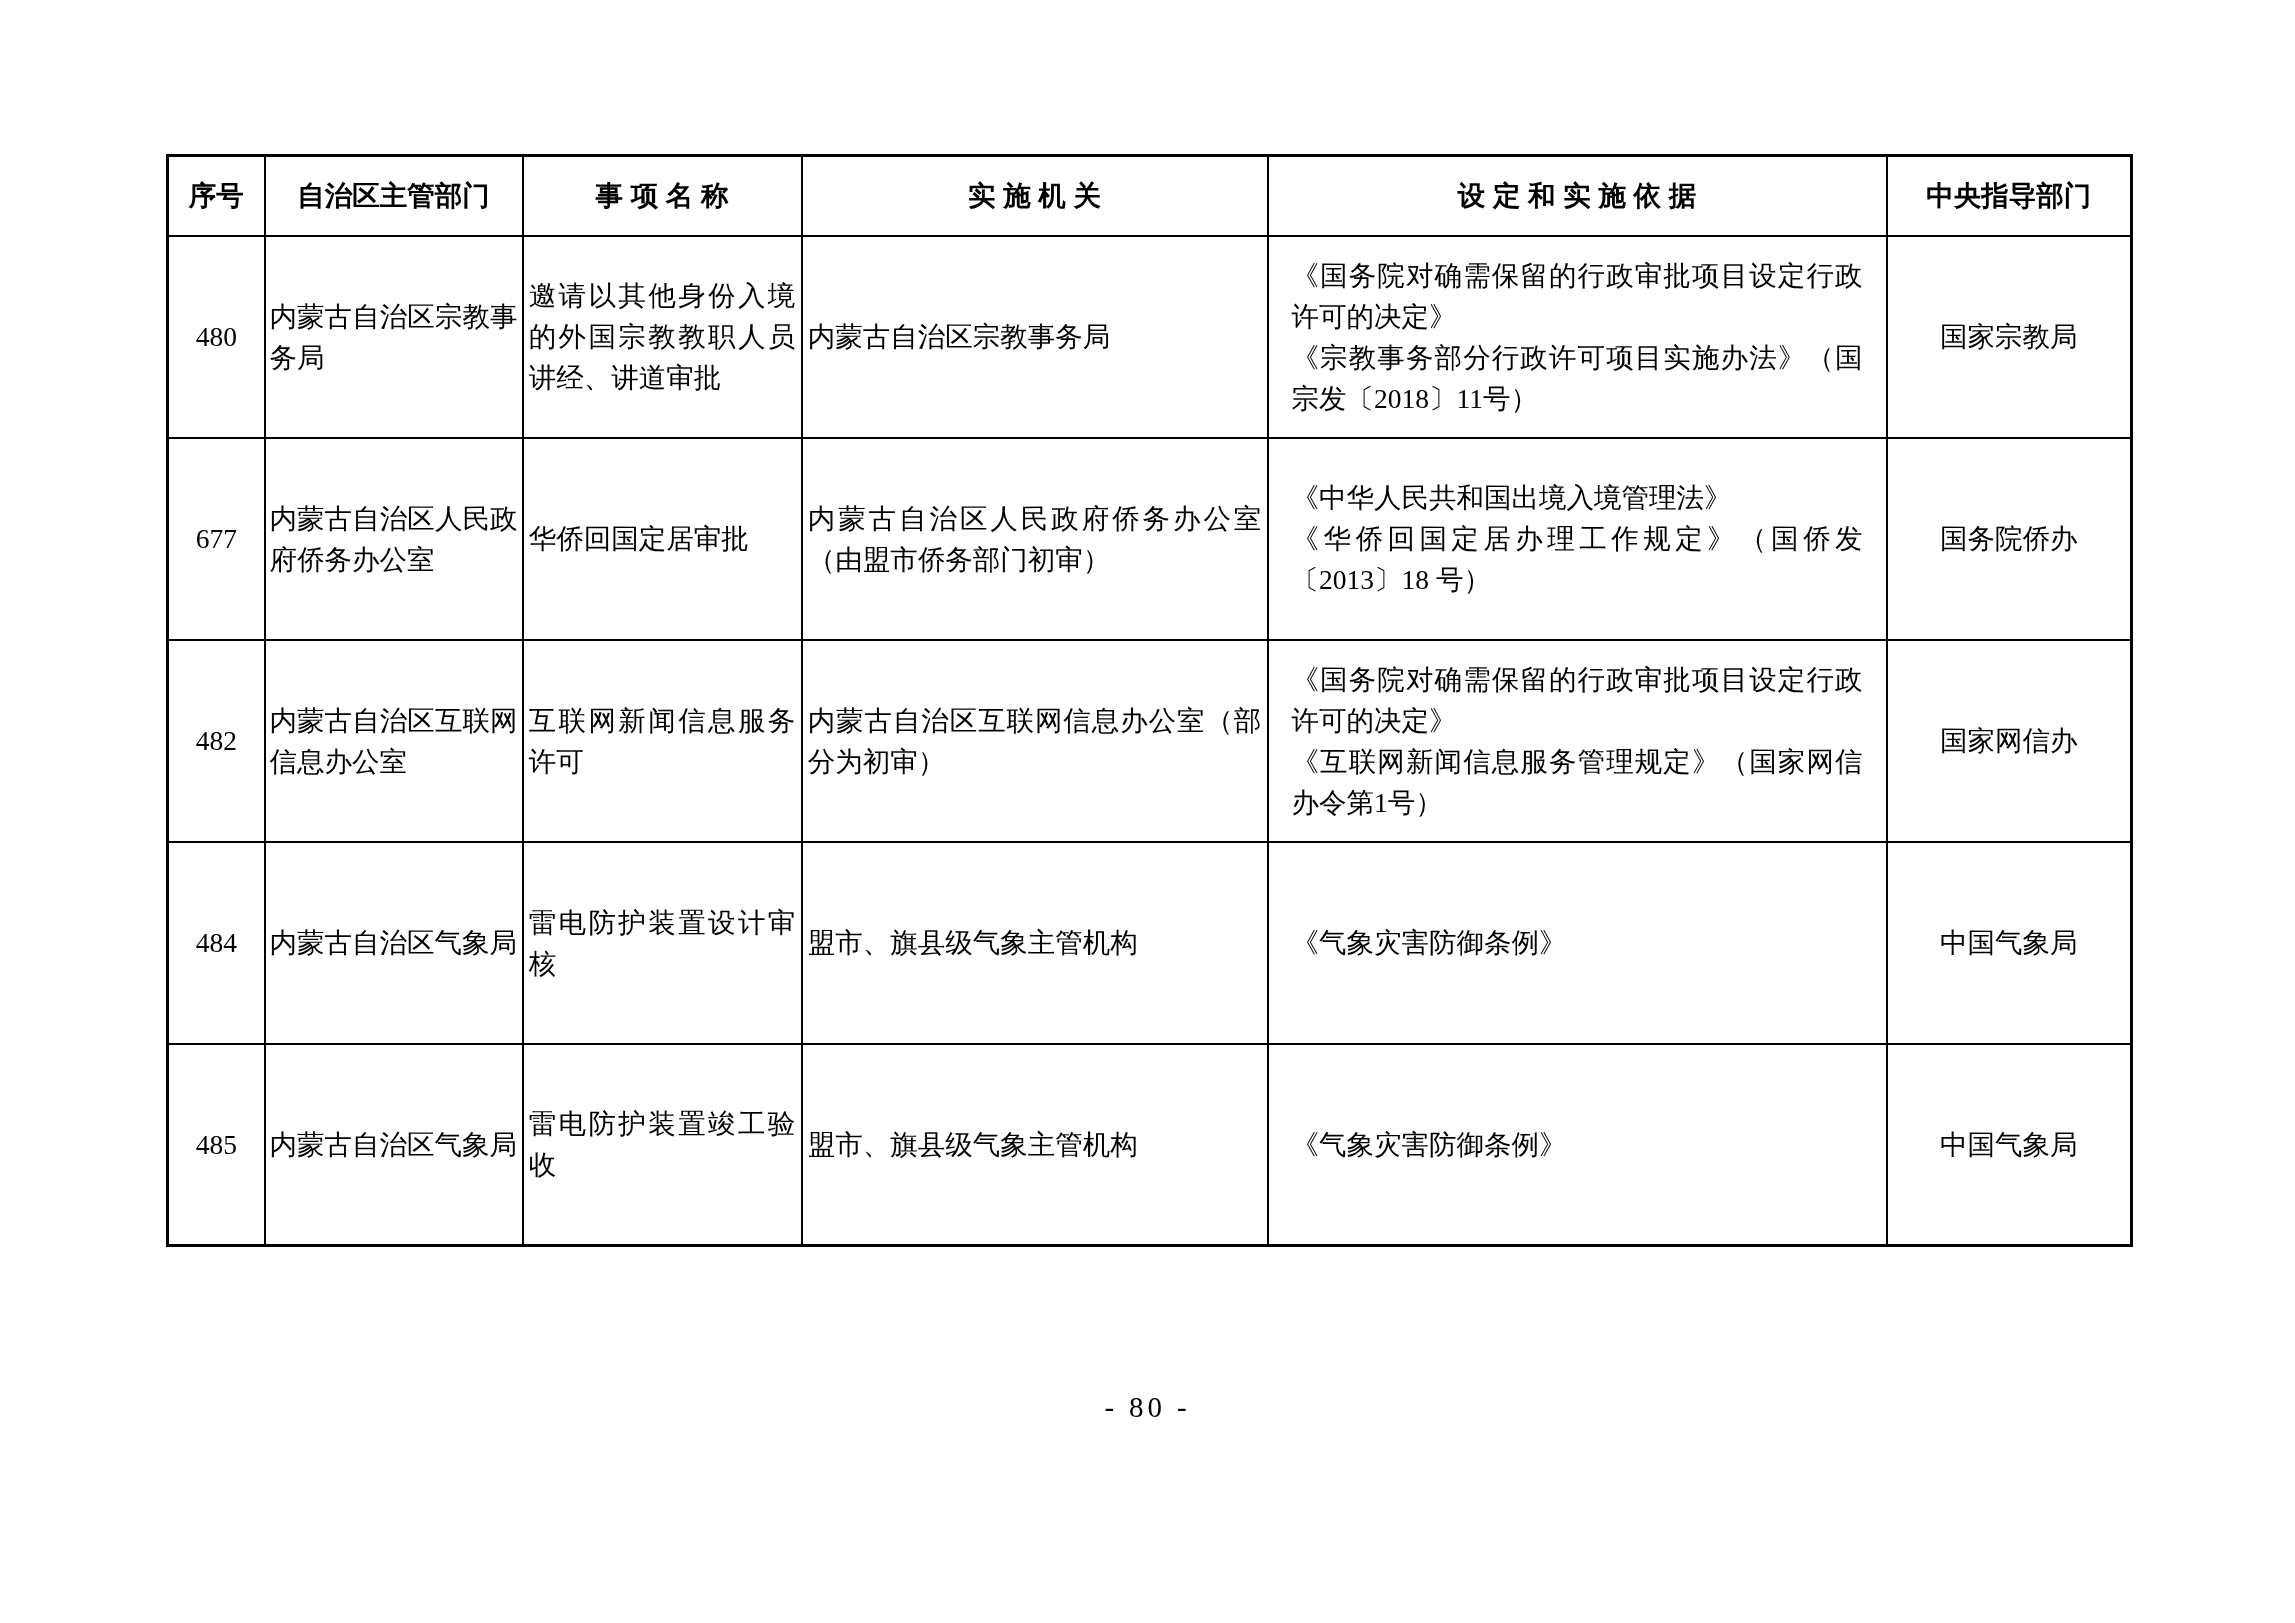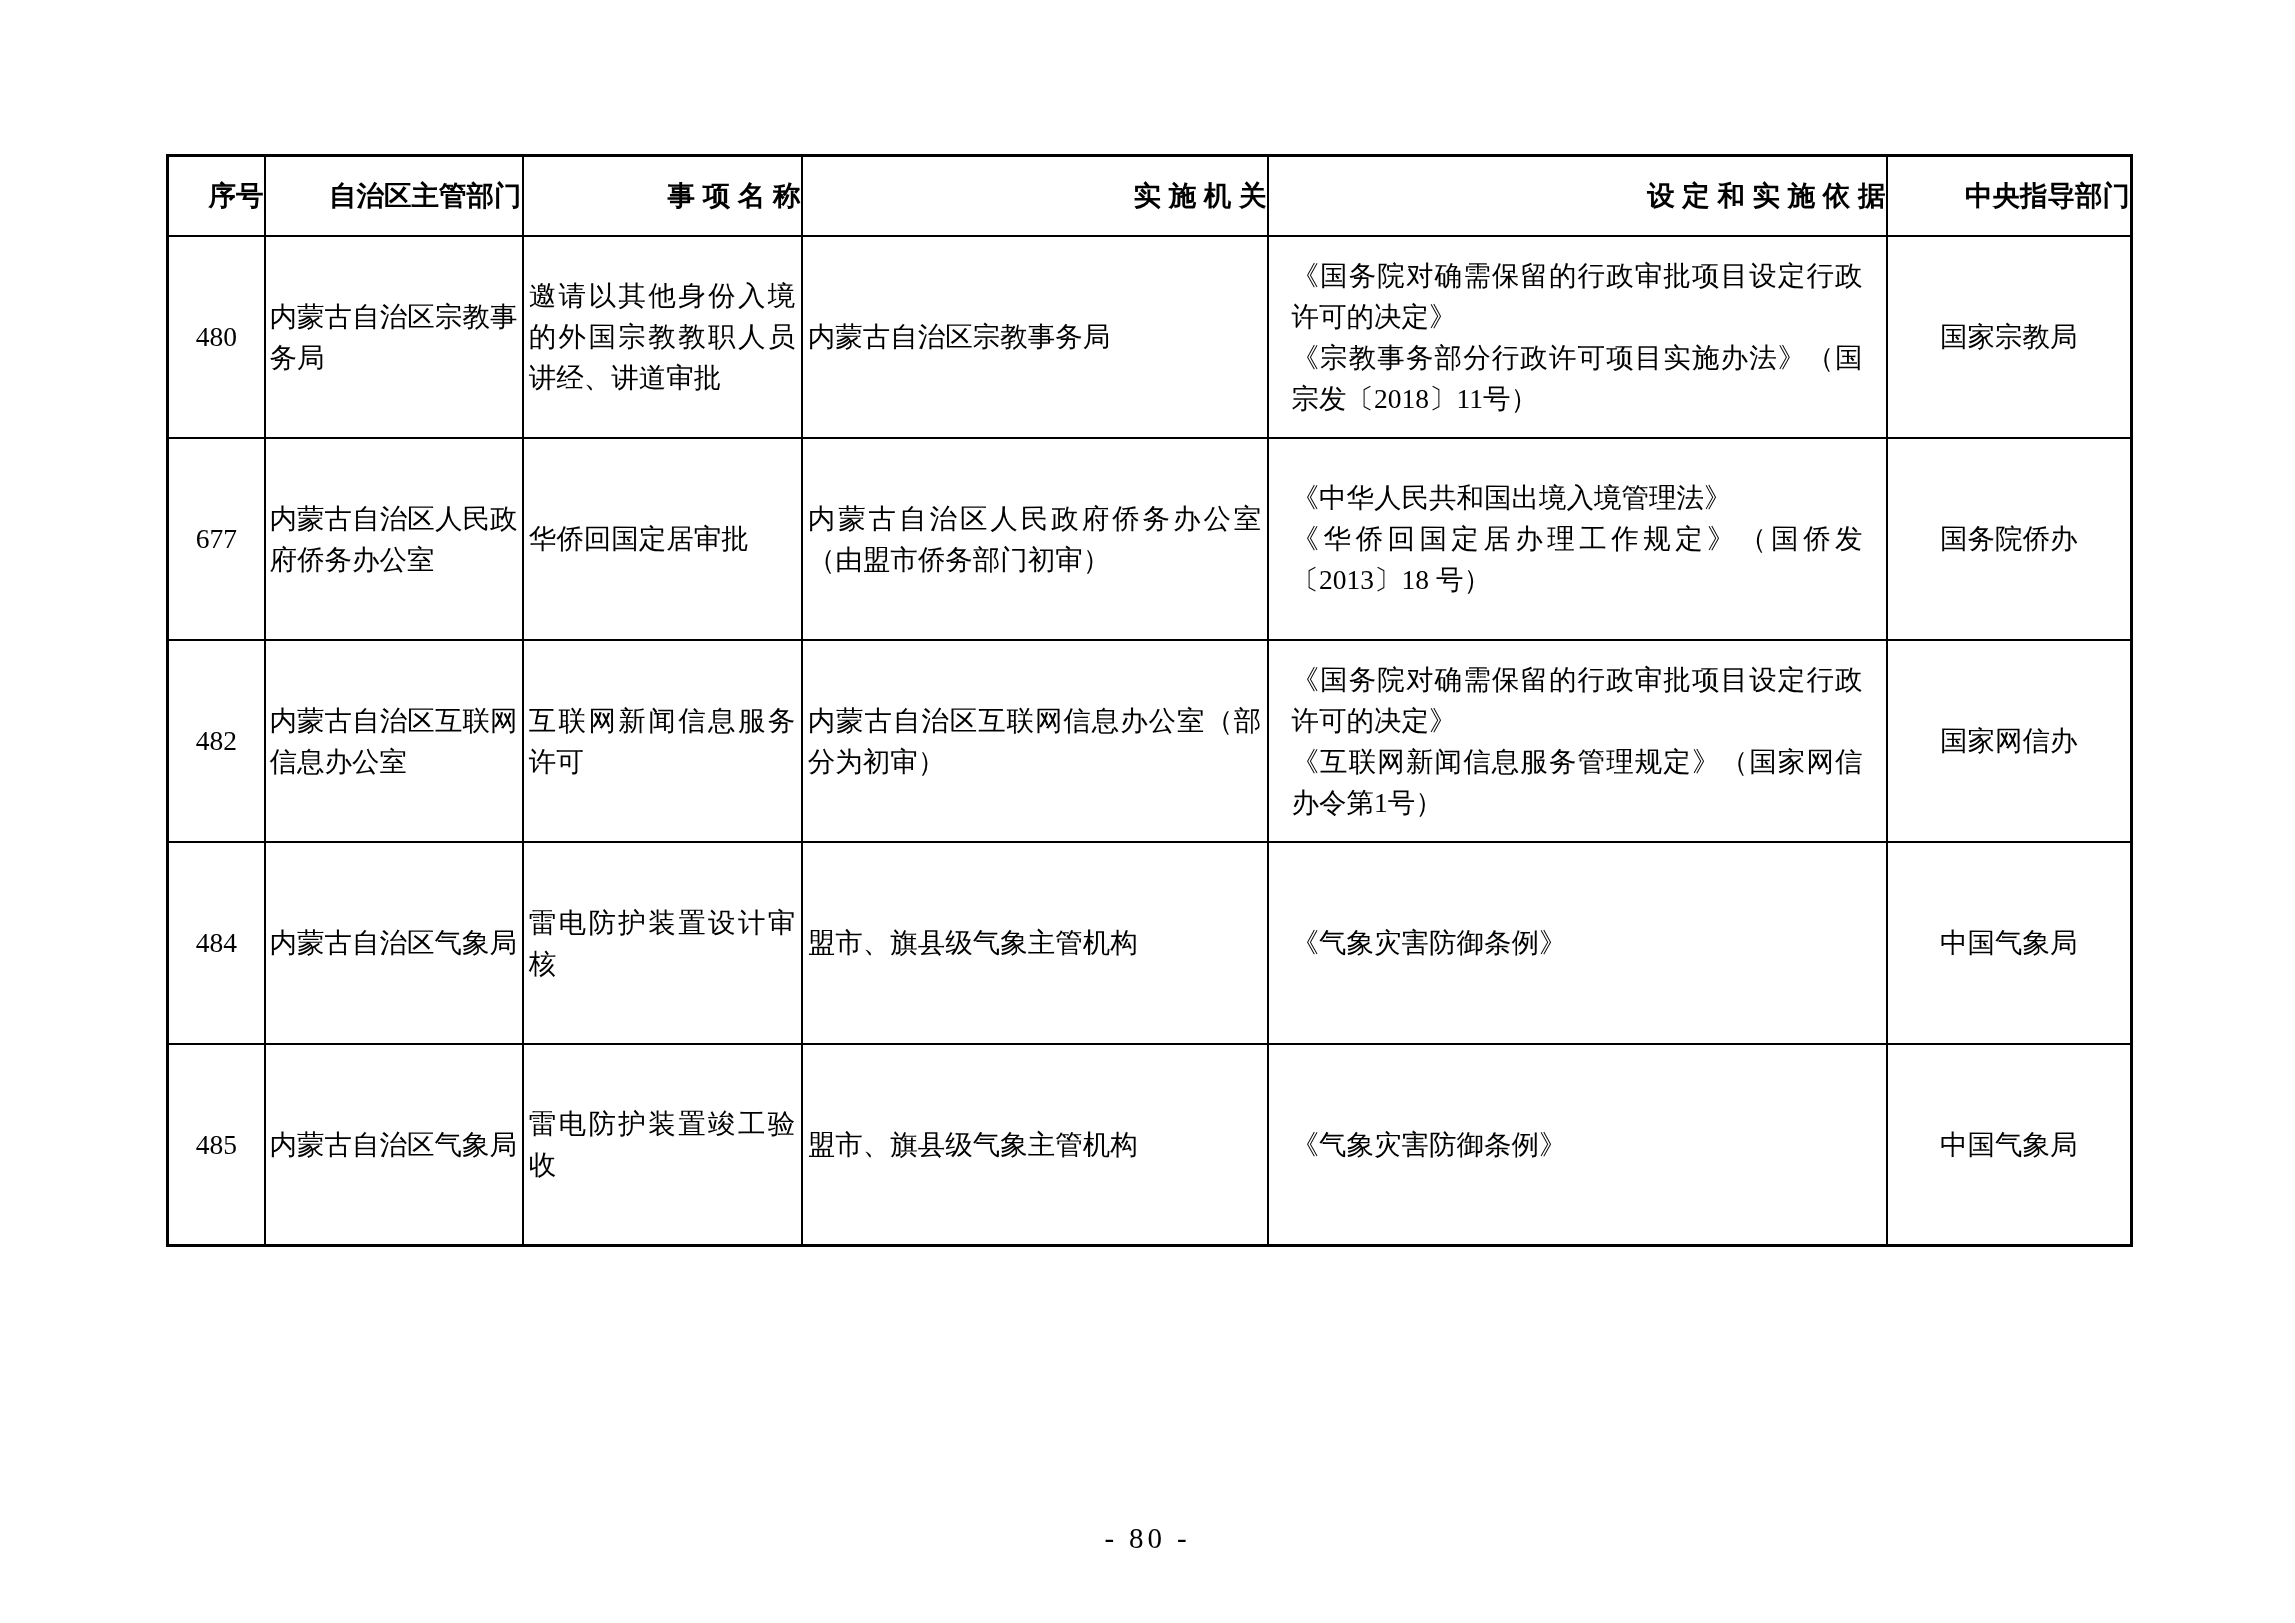--- a/index.html
+++ b/index.html
@@ -27,21 +27,21 @@
     border: 2px solid #000;
     overflow: hidden;
   }
   table.approval thead tr {
     height: 80px;
   }
   table.approval thead th {
     font-family: "Liberation Sans", "DejaVu Sans", sans-serif;
     font-weight: bold;
     font-size: 27.5px;
-    text-align: right;
+    text-align: center;
     vertical-align: middle;
     padding: 0;
     white-space: nowrap;
   }
   table.approval tbody tr {
     height: 202px;
   }
   table.approval tbody td {
     font-size: 27.5px;
     line-height: 41px;
@@ -67,21 +67,21 @@
     text-align: justify;
     padding: 0 5.2px;
   }
   td.c-basis {
     text-align: justify;
     padding: 0 23px;
     white-space: pre-line;
   }
   .page-footer {
     position: absolute;
-    top: 1522px;
+    top: 1391px;
     left: 0;
     width: 100%;
     text-align: center;
     font-size: 29px;
     letter-spacing: 3.9px;
   }
 </style>
 </head>
 <body>
 

